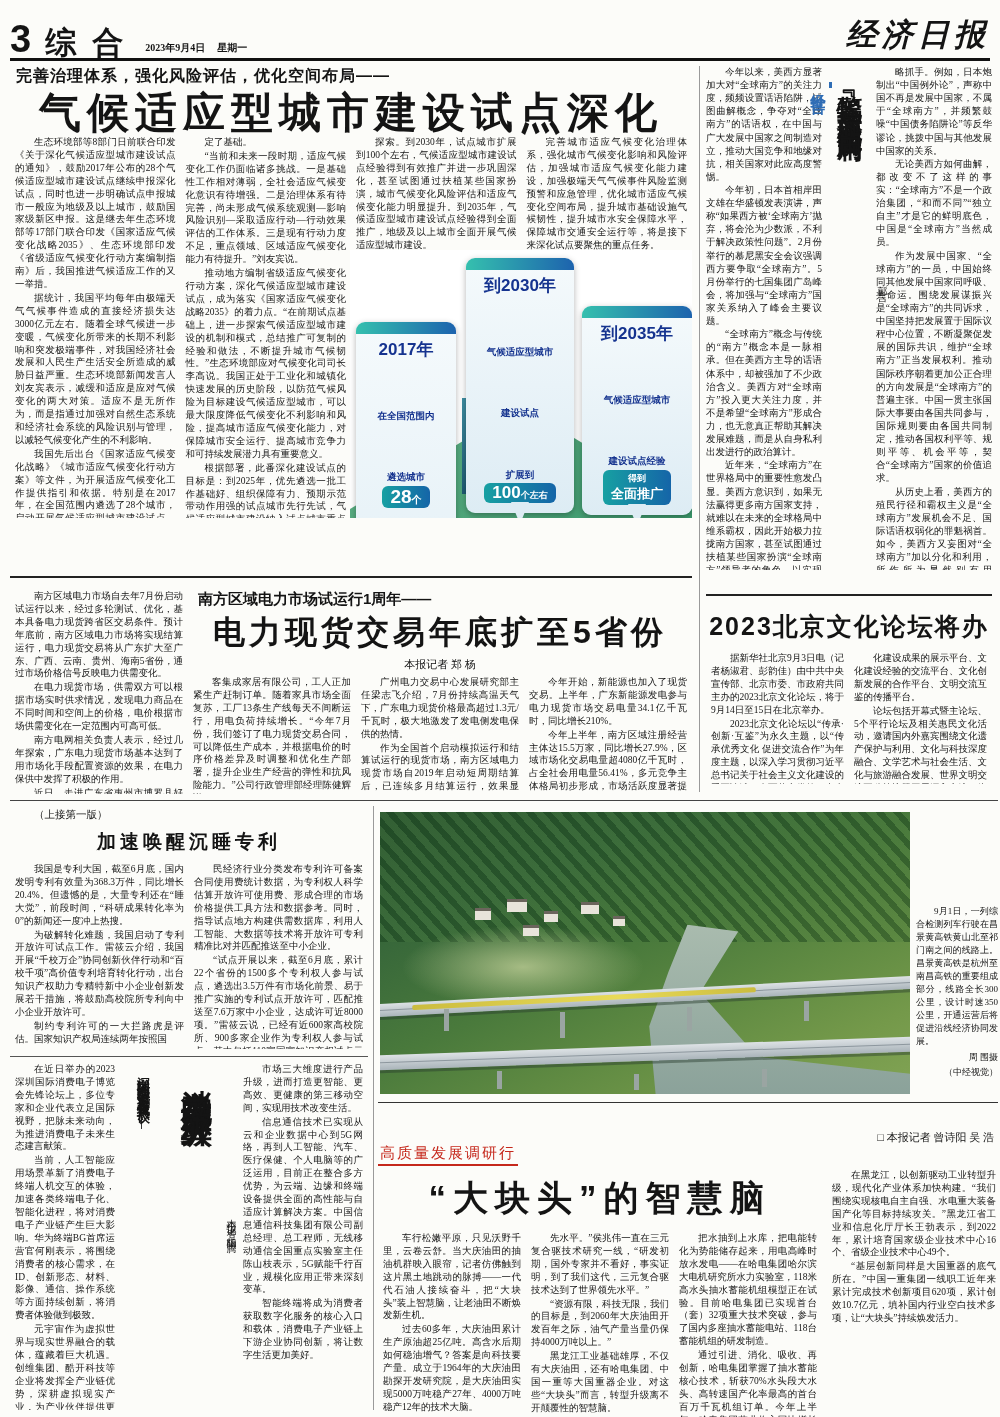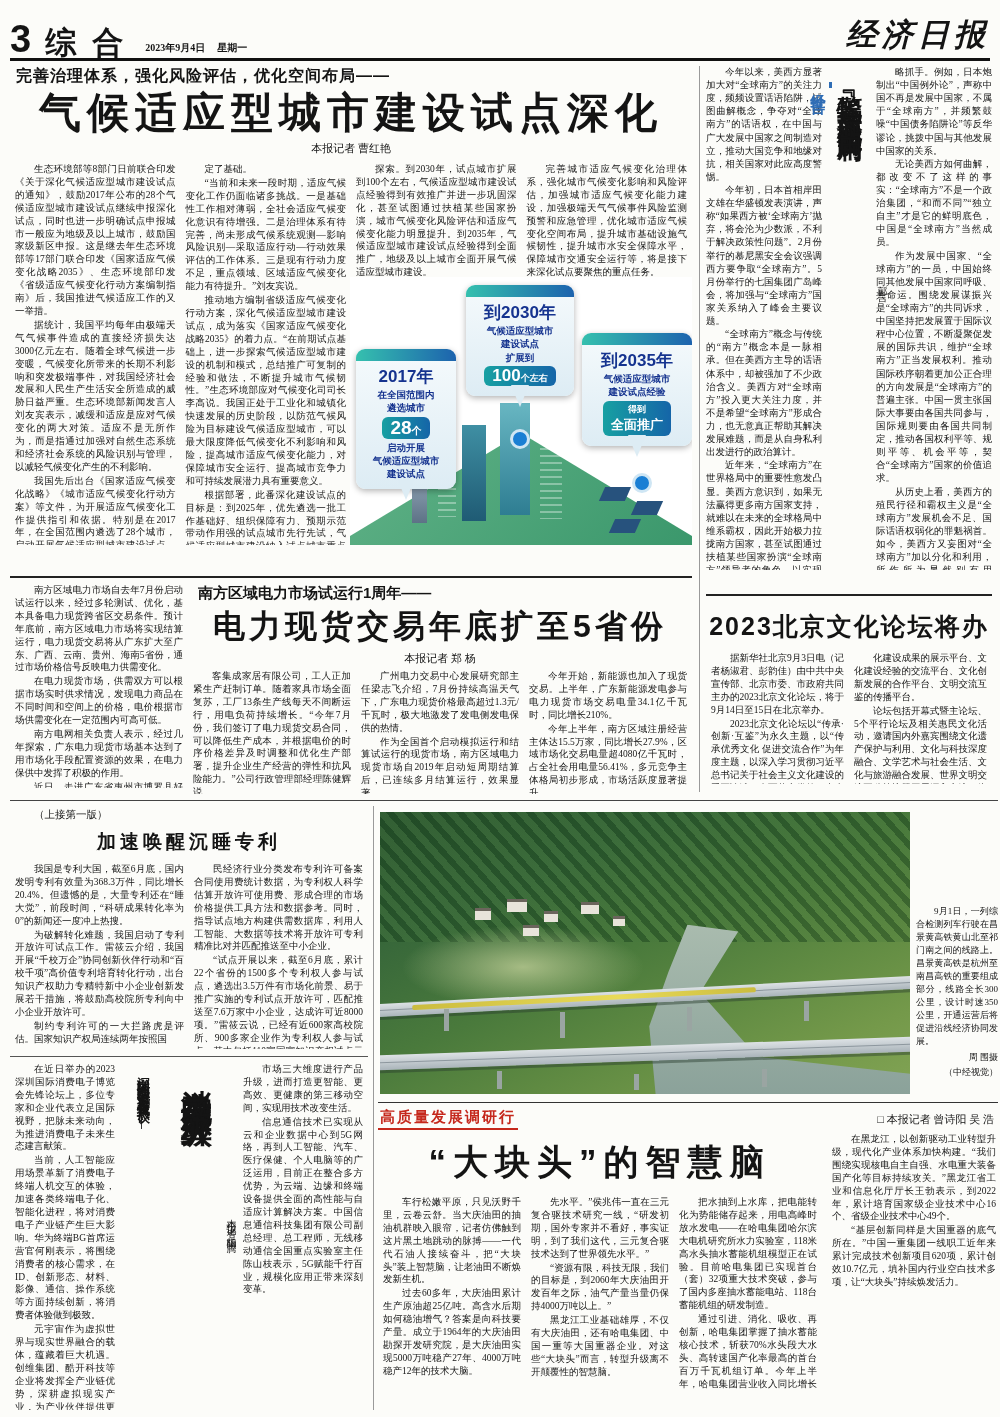--- a/index.html
+++ b/index.html
@@ -39,38 +39,38 @@
     background-image:repeating-linear-gradient(180deg,rgba(255,255,255,.35) 0 2px,rgba(0,0,0,0) 2px 7px);}
   .panel{position:absolute;width:26px;height:14px;background:#27527d;transform:skewX(-24deg);}
   .info-card{position:absolute;background:linear-gradient(180deg,#f5fafc,#ddecf4);border-radius:9px;
     box-shadow:0 2px 6px rgba(0,0,0,.3);padding:16px 4px 8px;text-align:center;
     font-family:"Liberation Sans",sans-serif;}
   .info-card::before{content:"";position:absolute;top:0;left:0;right:0;height:12px;
     border-radius:9px 9px 0 0;background:linear-gradient(90deg,#35c0ae,#1d63ae);}
   .info-card::after{content:"";position:absolute;left:50%;bottom:-20px;margin-left:-9px;
     border:9px solid transparent;border-top:22px solid #ddecf4;}
   .ic-year{font-size:17px;font-weight:bold;color:#15338f;}
-  .ic-line{font-size:9.5px;font-weight:bold;color:#15338f;line-height:1.4;}
+  .ic-line{font-size:9.5px;font-weight:bold;color:#15338f;line-height:1.4;margin-top:48px;}
   .ic-badge{display:inline-block;background:linear-gradient(90deg,#17a0a2,#1565a8);color:#fff;
     border-radius:6px;padding:0 8px;font-weight:bold;margin:2px 0;}
   .ic-dot{position:absolute;width:14px;height:14px;border-radius:50%;background:#1a7fd4;border:3px solid #cfe6f4;}
   
   #opinion{top:66px;left:706px;width:286px;height:504px;display:flex;}
   .op-col{width:116px;overflow:hidden;text-align:justify;font-size:9.5px;line-height:1.38;}
   .op-col p{margin:0;text-indent:2em;}
   #op-center{width:54px;position:relative;flex:none;}
   .v-text{writing-mode:vertical-rl;}
   #op-label{position:absolute;top:16px;left:-11px;color:#2f6db5;font-weight:bold;font-size:15px;
     line-height:1;border-right:3px solid #2f6db5;padding-right:3px;letter-spacing:2px;
     font-family:"Liberation Sans",sans-serif;}
   #op-headline{position:absolute;top:10px;left:12px;font-size:25px;font-weight:bold;line-height:1.25;
     letter-spacing:3px;font-family:"Liberation Sans",sans-serif;}
   #op-author{position:absolute;top:42%;right:-13px;font-size:10px;letter-spacing:6px;}
   
-  #power{top:576px;left:10px;width:682px;height:218px;border-top:2px solid #222;padding-top:6px;
+  #power{top:576px;left:10px;width:682px;height:218px;border-top:2px solid #222;padding-top:12px;
     display:flex;box-sizing:border-box;}
   #power-c1{width:168px;flex:none;height:204px;}
   #power-right{flex:1;display:flex;flex-direction:column;}
   .power-kicker{font-size:15px;font-weight:bold;padding-left:10px;}
   .power-headline{font-size:32px;font-weight:bold;text-align:center;letter-spacing:4px;
     font-family:"Liberation Sans",sans-serif;margin-top:2px;}
   #power-cols{flex:1;overflow:hidden;}
   
   #forum{top:594px;left:706px;width:286px;height:200px;border-top:2px solid #222;box-sizing:border-box;}
   .forum-headline{font-size:25px;font-weight:bold;text-align:center;letter-spacing:2px;margin:14px 0 9px;
@@ -110,22 +110,22 @@
     border-radius:2px;}
   .pier{position:absolute;width:5px;background:#9aa5a2;}
   
   #caption{top:905px;left:916px;width:82px;height:190px;font-size:9px;line-height:1.45;text-align:justify;}
   #caption .cap-credit{text-align:right;text-indent:0;margin-top:2px;}
   #caption p{margin:0;text-indent:2em;}
   
   #survey{top:1102px;left:378px;width:620px;height:308px;border-top:1.5px solid #333;box-sizing:border-box;
     padding-top:5px;}
   #survey-head{display:flex;align-items:center;}
-  .survey-label{color:#c5281c;font-weight:bold;font-size:15px;letter-spacing:2px;
-    border-bottom:2px solid #c5281c;padding:0 2px 1px;font-family:"Liberation Sans",sans-serif;}
+  .survey-label{color:#c5281c;font-weight:normal;font-size:15px;letter-spacing:2px;
+    border-bottom:2px solid #c5281c;padding:0 2px 1px;font-family:"Liberation Sans",sans-serif;margin-top:36px;}
   .survey-byline{margin-left:auto;font-size:11px;padding-right:4px;}
   #survey-main{display:flex;margin-top:3px;}
   #survey-left{width:444px;flex:none;}
   .survey-headline{font-size:35px;font-weight:bold;text-align:center;letter-spacing:7px;margin:6px 0 10px;
     font-family:"Liberation Sans",sans-serif;}
   #survey-cols{height:196px;}
   #survey-c4{flex:1;height:268px;overflow:hidden;text-align:justify;font-size:9.5px;line-height:1.36;
     padding:0 2px 0 10px;}
   #survey-c4 p{margin:0 0 1px;text-indent:2em;}
 </style>
@@ -137,21 +137,20 @@
   <span class="section-name">综合</span>
   <span class="date-line">
     <span>2023年9月4日</span><span>星期一</span>
   </span>
   <span class="masthead-name">经济日报</span>
 </div>
 
 <div class="region" id="lead">
   <div class="lead-kicker sans">完善治理体系，强化风险评估，优化空间布局——</div>
   <div class="lead-headline">气候适应型城市建设试点深化</div>
-  <div class="byline">本报记者 曹红艳</div>
   <div id="lead-body">
     <div class="cols" style="height:382px;">
       <div class="col">
           <p>生态环境部等8部门日前联合印发《关于深化气候适应型城市建设试点的通知》，鼓励2017年公布的28个气候适应型城市建设试点继续申报深化试点，同时也进一步明确试点申报城市一般应为地级及以上城市，鼓励国家级新区申报。这是继去年生态环境部等17部门联合印发《国家适应气候变化战略2035》、生态环境部印发《省级适应气候变化行动方案编制指南》后，我国推进气候适应工作的又一举措。</p>
           <p>据统计，我国平均每年由极端天气气候事件造成的直接经济损失达3000亿元左右。随着全球气候进一步变暖，气候变化所带来的长期不利影响和突发极端事件，对我国经济社会发展和人民生产生活安全所造成的威胁日益严重。生态环境部新闻发言人刘友宾表示，减缓和适应是应对气候变化的两大对策。适应不是无所作为，而是指通过加强对自然生态系统和经济社会系统的风险识别与管理，以减轻气候变化产生的不利影响。</p>
           <p>我国先后出台《国家适应气候变化战略》《城市适应气候变化行动方案》等文件，为开展适应气候变化工作提供指引和依据。特别是在2017年，在全国范围内遴选了28个城市，启动开展气候适应型城市建设试点。各试点城市因地制宜、积极探索，在普及适应理念、创新工作机制、强化重点领域适应行动等方面都取得积极成效并积累了有益经验，为进一步深化气候适应型城市建设试点奠</p>
         </div>
       <div class="col">
           <p>定了基础。</p>
           <p>“当前和未来一段时期，适应气候变化工作仍面临诸多挑战。一是基础性工作相对薄弱，全社会适应气候变化意识有待增强。二是治理体系有待完善，尚未形成气候系统观测—影响风险识别—采取适应行动—行动效果评估的工作体系。三是现有行动力度不足，重点领域、区域适应气候变化能力有待提升。”刘友宾说。</p>
@@ -292,20 +291,21 @@
       <p>在近日举办的2023深圳国际消费电子博览会先锋论坛上，多位专家和企业代表立足国际视野，把脉未来动向，为推进消费电子未来生态建言献策。</p>
       <p>当前，人工智能应用场景革新了消费电子终端人机交互的体验，加速各类终端电子化、智能化进程，将对消费电子产业链产生巨大影响。华为终端BG首席运营官何刚表示，将围绕消费者的核心需求，在ID、创新形态、材料、影像、通信、操作系统等方面持续创新，将消费者体验做到极致。</p>
       <p>元宇宙作为虚拟世界与现实世界融合的载体，蕴藏着巨大机遇。创维集团、酷开科技等企业将发挥全产业链优势，深耕虚拟现实产业，为产业伙伴提供更优质的软硬件产品与服务。</p>
     </div>
   <div id="expo-kicker" class="v-text">深圳国际消费电子博览会与会代表热议——</div>
   <div id="expo-headline" class="v-text">消费电子引领产业升级</div>
   <div id="expo-byline" class="v-text">本报记者 杨阳腾</div>
   <div class="col" id="expo-c2">
       <p>市场三大维度进行产品升级，进而打造更智能、更高效、更健康的第三移动空间，实现用技术改变生活。</p>
       <p>信息通信技术已实现从云和企业数据中心到5G网络，再到人工智能、汽车、医疗保健、个人电脑等的广泛运用，目前正在整合多方优势，为云端、边缘和终端设备提供全面的高性能与自适应计算解决方案。中国信息通信科技集团有限公司副总经理、总工程师，无线移动通信全国重点实验室主任陈山枝表示，5G赋能千行百业，规模化应用正带来深刻变革。</p>
+      <p>智能终端将成为消费者获取数字化服务的核心入口和载体，消费电子产业链上下游企业协同创新，将让数字生活更加美好。</p>
     </div>
 </div>
 
 <div class="region" id="photo">
   <div class="forest"></div>
   <div class="glade"></div>
   <div class="house" style="left:18%;top:34%;width:16px;height:9px;"></div>
   <div class="house" style="left:24%;top:31%;width:20px;height:10px;"></div>
   <div class="house" style="left:31%;top:35%;width:14px;height:8px;"></div>
   <div class="house" style="left:38%;top:32%;width:18px;height:9px;"></div>

